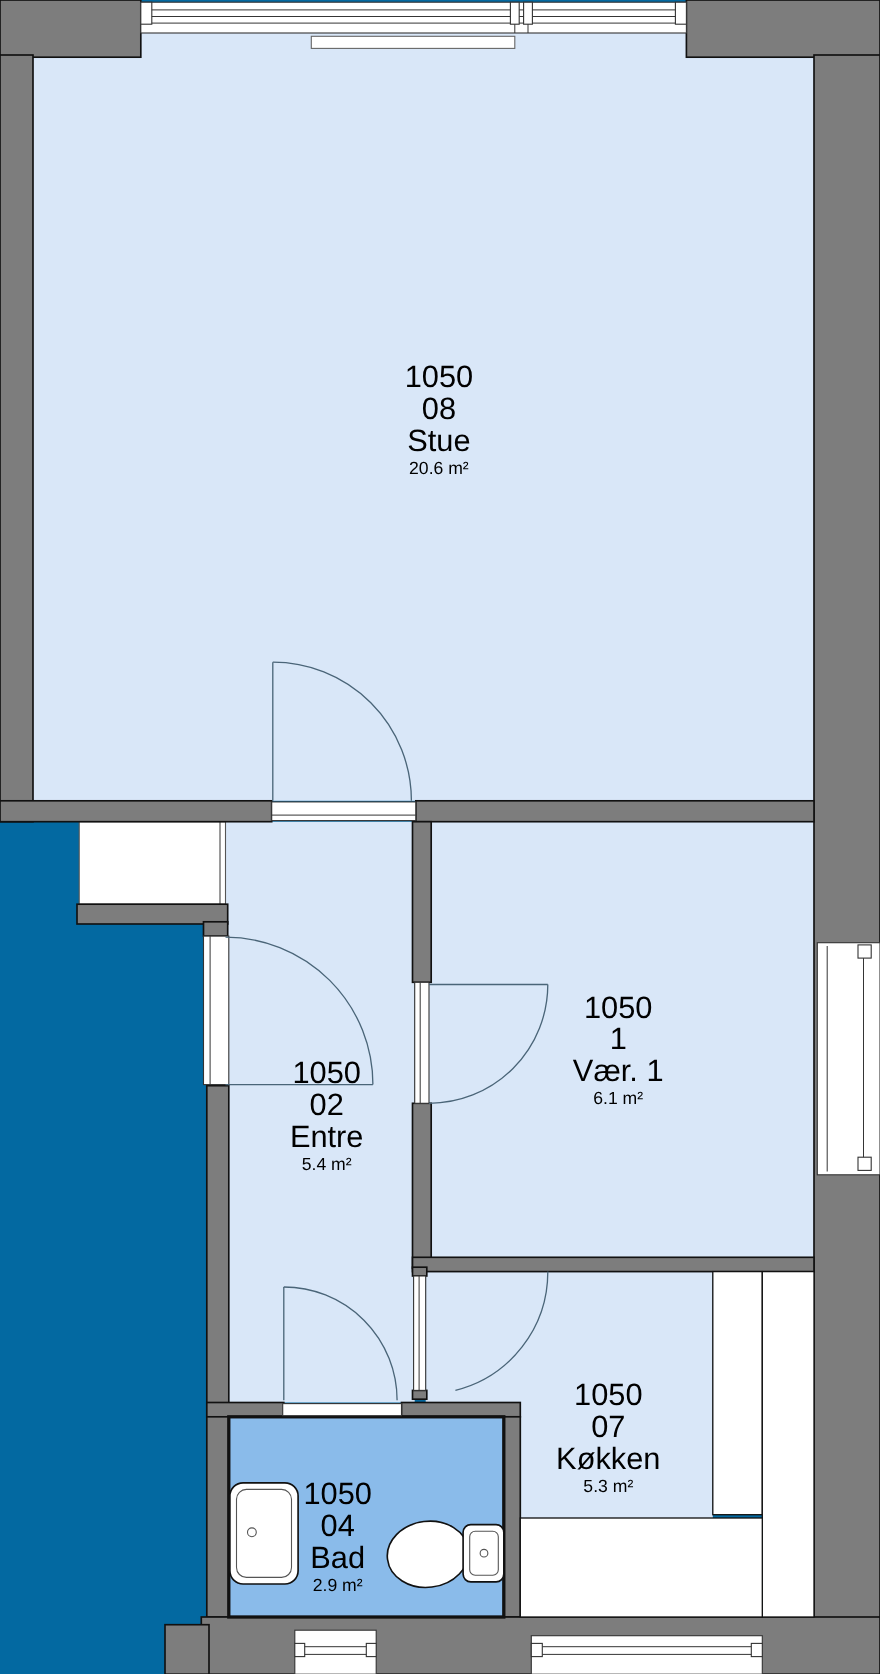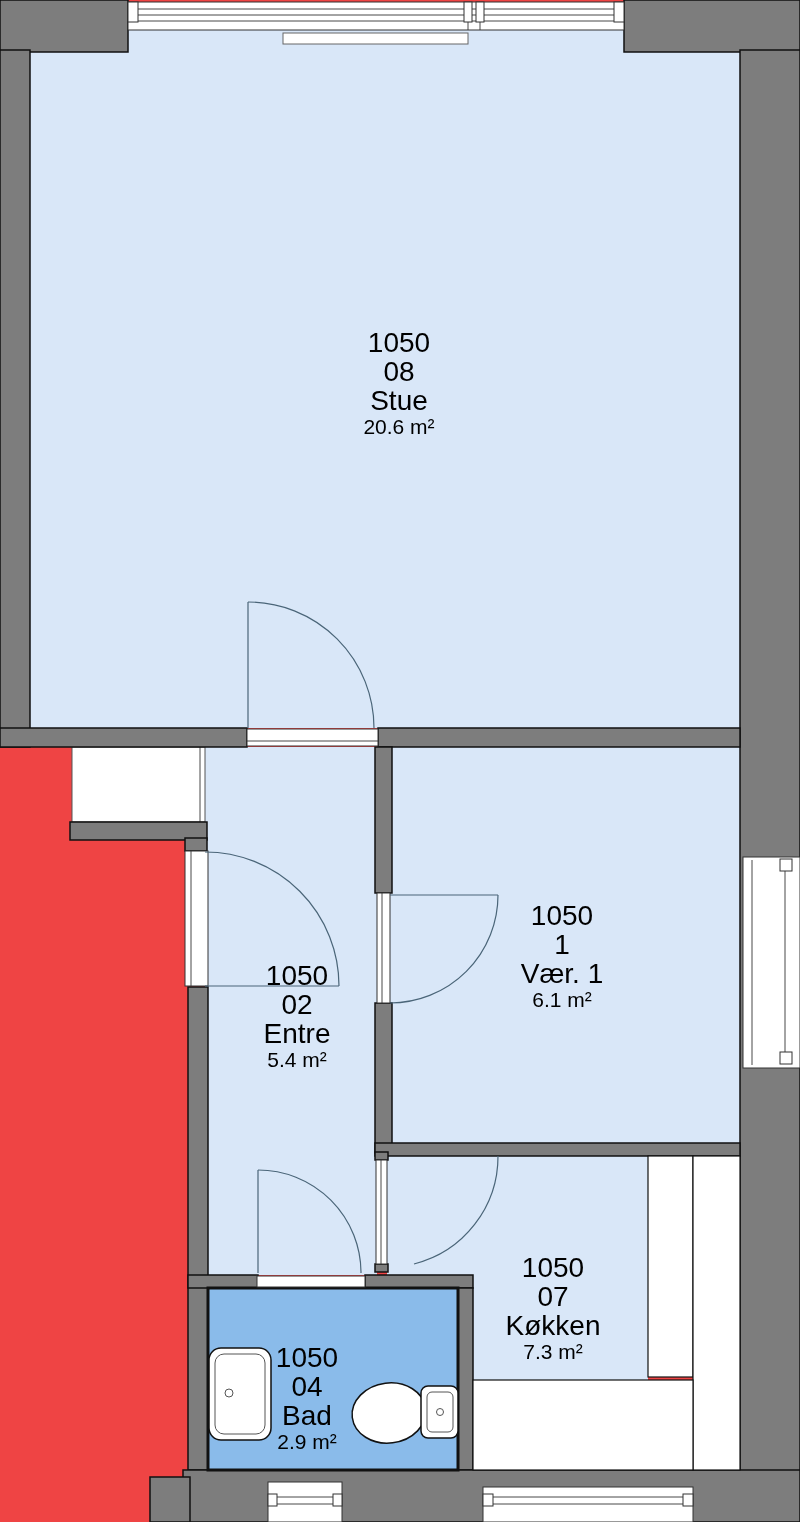--- a/index.html
+++ b/index.html
@@ -2,38 +2,38 @@
 <html style="--wall: #7d7d7d; --room_fill: #d9e7f8; --bathroom_fill: #8abbea; --outline: #111111;"><head>
 <meta charset="utf-8">
 <style>
   :root{
     --wall:#7d7d7d;
     --room_fill:#d9e7f8;
     --bathroom_fill:#8abbea;
     --outline:#111111;
   }
   html,body{margin:0;padding:0;background:#ffffff;}
-  #stage{position:relative;width:800px;height:1522px;background:#ef4444;overflow:hidden;
+  #stage{position:relative;width:800px;height:1522px;background:#0369a1;overflow:hidden;
          font-family:"Liberation Sans", sans-serif;}
   #plan-svg{position:absolute;left:0;top:0;}
   .wall{fill:var(--wall,#7d7d7d);stroke:var(--outline,#111);stroke-width:1.5;}
   .room{fill:var(--room_fill,#d9e7f8);}
   .bath{fill:var(--bathroom_fill,#8abbea);stroke:var(--outline,#111);stroke-width:3;}
   .win{fill:#ffffff;stroke:#333;stroke-width:1;}
   .winline{stroke:#333;stroke-width:0.9;fill:none;}
   .opening{fill:#ffffff;stroke:#333;stroke-width:1;}
   .swing{fill:none;stroke:#4a6578;stroke-width:1.2;}
   .leaf{stroke:#4a6578;stroke-width:1.2;}
   .counter{fill:#ffffff;stroke:var(--outline,#111);stroke-width:1.2;}
   .fixture{fill:#ffffff;stroke:var(--outline,#111);stroke-width:1.5;}
   .fixline{fill:none;stroke:#555;stroke-width:1;}
   .outside{fill:#ffffff;stroke:#555;stroke-width:1;}
   .plan-label{position:absolute;transform:translateX(-50%);text-align:center;color:#000;white-space:nowrap;}
   .plan-label .big{font-size:28px;line-height:29px;}
-  .plan-label .small{font-size:21px;line-height:23px;}
+  .plan-label .small{font-size:16px;line-height:23px;}
 </style>
 </head>
 <body>
 
 <div id="stage">
   <svg id="plan-svg" width="800" height="1522" viewBox="0 0 800 1522">
 
     <rect class="room" x="30" y="30" width="710" height="698"></rect>
     <rect class="room" x="205" y="747" width="172" height="528"></rect>
     <rect class="room" x="390" y="747" width="350" height="396"></rect>
@@ -170,21 +170,21 @@
     <div class="big">1050</div>
     <div class="big">02</div>
     <div class="big">Entre</div>
     <div class="small">5.4 m²</div>
   </div>
 
   <div class="plan-label" style="left:553px;top:1253px">
     <div class="big">1050</div>
     <div class="big">07</div>
     <div class="big">Køkken</div>
-    <div class="small">7.3 m²</div>
+    <div class="small">5.3 m²</div>
   </div>
 
   <div class="plan-label" style="left:307px;top:1343px">
     <div class="big">1050</div>
     <div class="big">04</div>
     <div class="big">Bad</div>
     <div class="small">2.9 m²</div>
   </div>
 </div>
 

